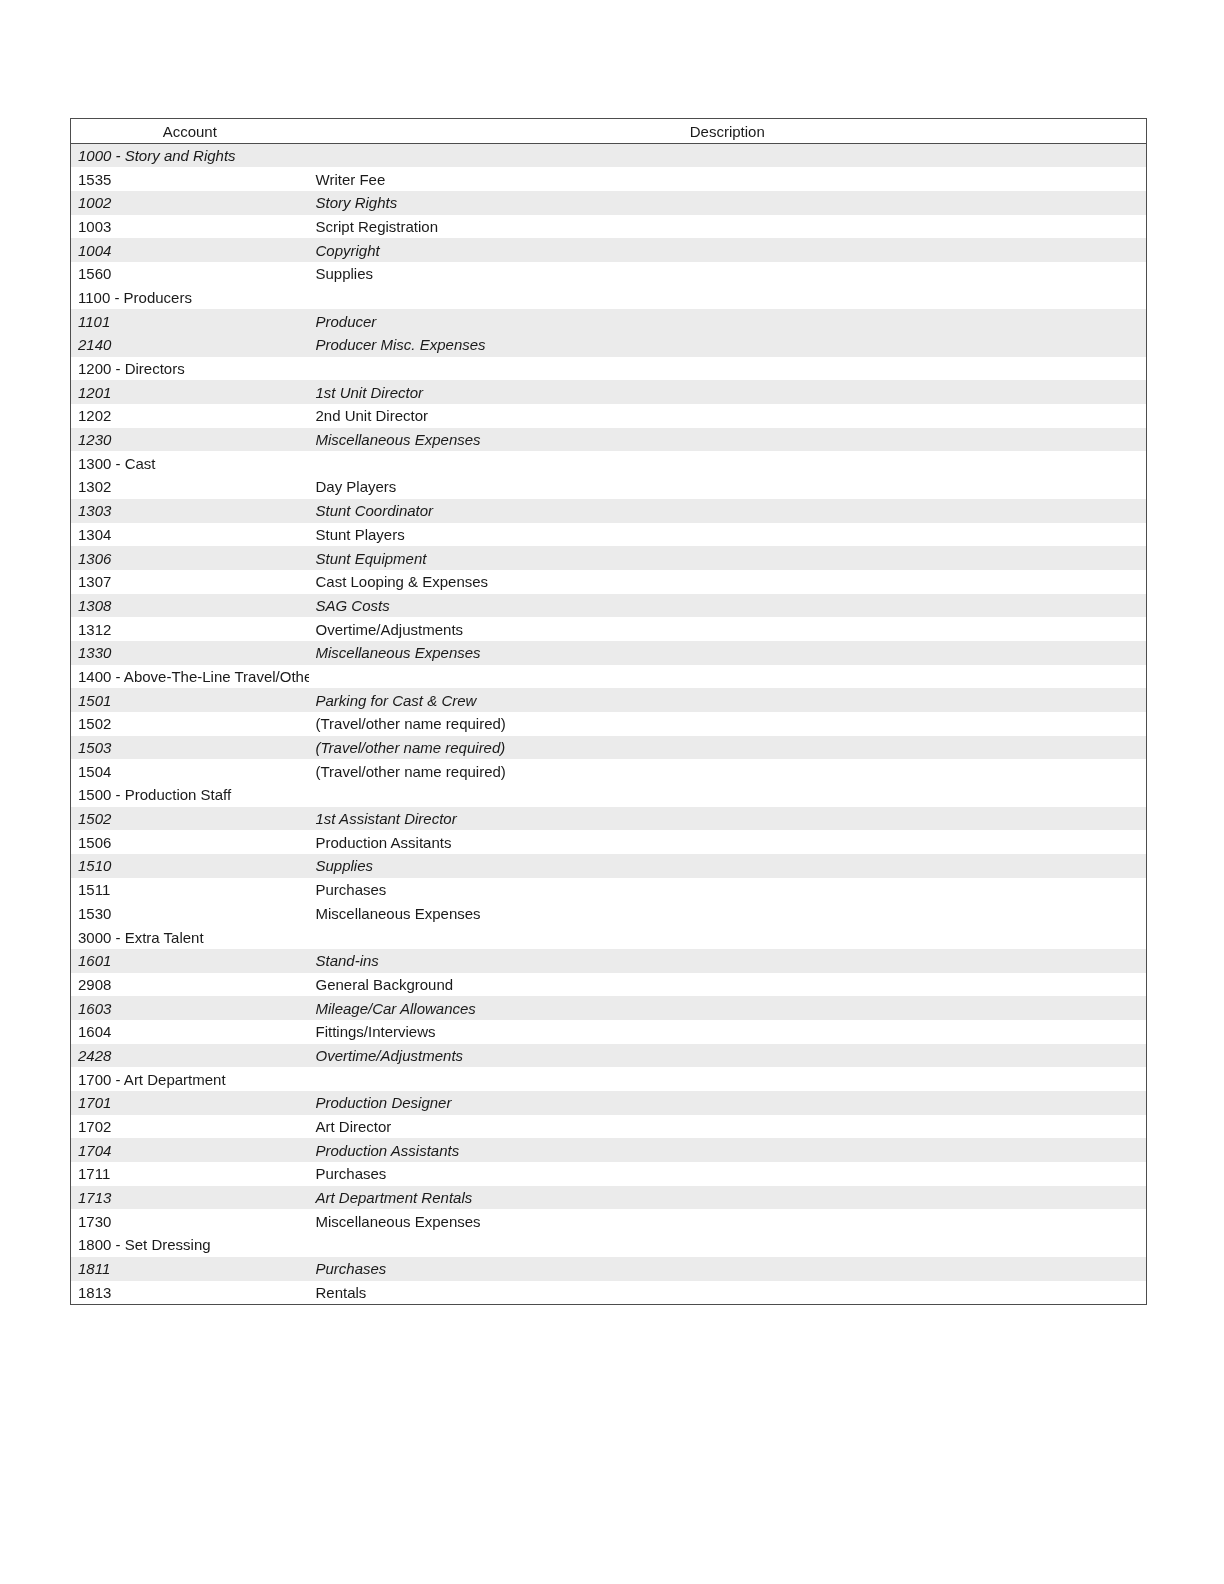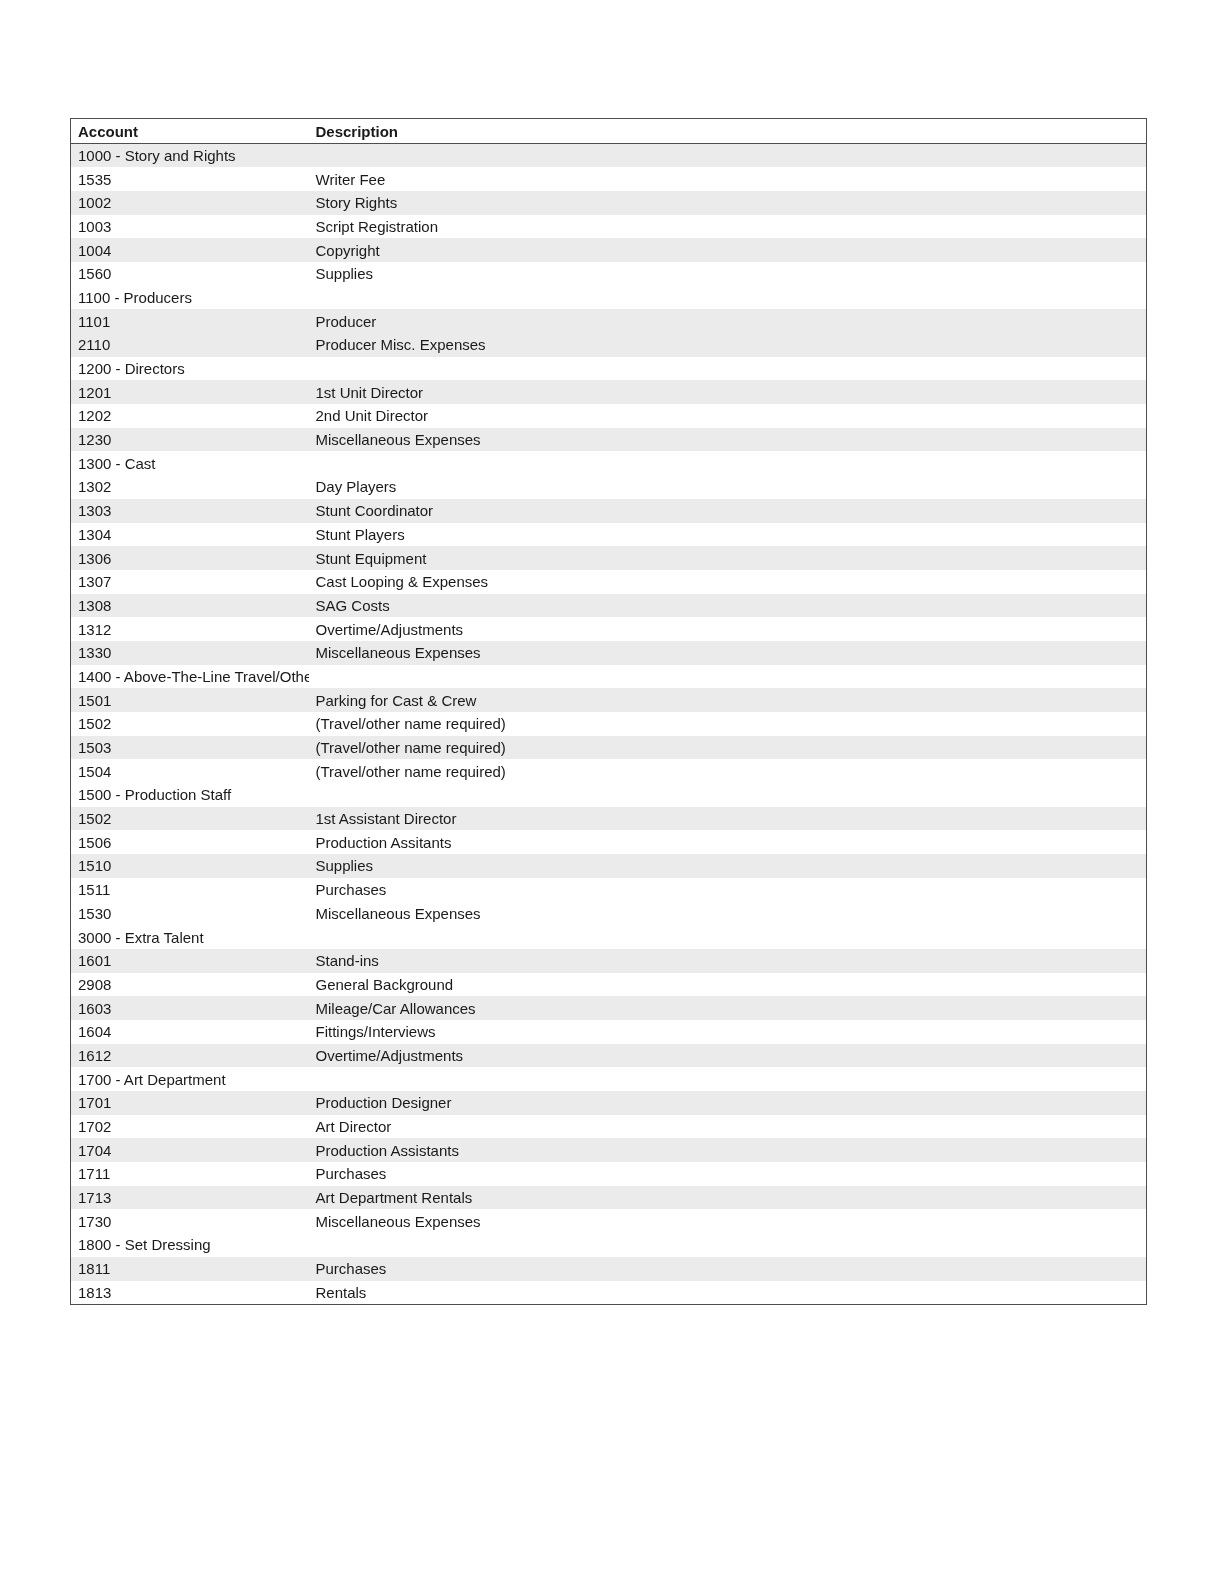--- a/index.html
+++ b/index.html
@@ -27,39 +27,39 @@
     position: absolute;
     left: 70px;
     top: 118px;
     width: 1077px;
     border-collapse: collapse;
     border: 1px solid var(--border);
     table-layout: fixed;
   }
   col.col-account { width: 238px; }
   thead th {
-    text-align: left;
+    text-align: center;
     font-size: 15px;
-    font-weight: bold;
+    font-weight: normal;
     height: 25px;
     padding: 0 7px;
     border-bottom: 1px solid var(--border);
     color: var(--text);
     white-space: nowrap;
   }
   tbody td {
     font-size: 15px;
     font-weight: normal;
     height: 23.7px;
     padding: 0 7px;
     color: var(--text);
     white-space: nowrap;
     overflow: hidden;
   }
-  tbody tr.shaded { background: var(--stripe); }
+  tbody tr.shaded { background: var(--stripe); font-style: italic; }
 </style>
 </head>
 <body>
 
 <div class="page">
   <table class="account-table">
     <colgroup>
       <col class="col-account">
       <col class="col-description">
     </colgroup>
@@ -96,21 +96,21 @@
   </tr>
         <tr>
     <td>1100 - Producers</td>
     <td></td>
   </tr>
         <tr class="shaded">
     <td>1101</td>
     <td>Producer</td>
   </tr>
         <tr class="shaded">
-    <td>2110</td>
+    <td>2140</td>
     <td>Producer Misc. Expenses</td>
   </tr>
         <tr>
     <td>1200 - Directors</td>
     <td></td>
   </tr>
         <tr class="shaded">
     <td>1201</td>
     <td>1st Unit Director</td>
   </tr>
@@ -216,21 +216,21 @@
   </tr>
         <tr class="shaded">
     <td>1603</td>
     <td>Mileage/Car Allowances</td>
   </tr>
         <tr>
     <td>1604</td>
     <td>Fittings/Interviews</td>
   </tr>
         <tr class="shaded">
-    <td>1612</td>
+    <td>2428</td>
     <td>Overtime/Adjustments</td>
   </tr>
         <tr>
     <td>1700 - Art Department</td>
     <td></td>
   </tr>
         <tr class="shaded">
     <td>1701</td>
     <td>Production Designer</td>
   </tr>

